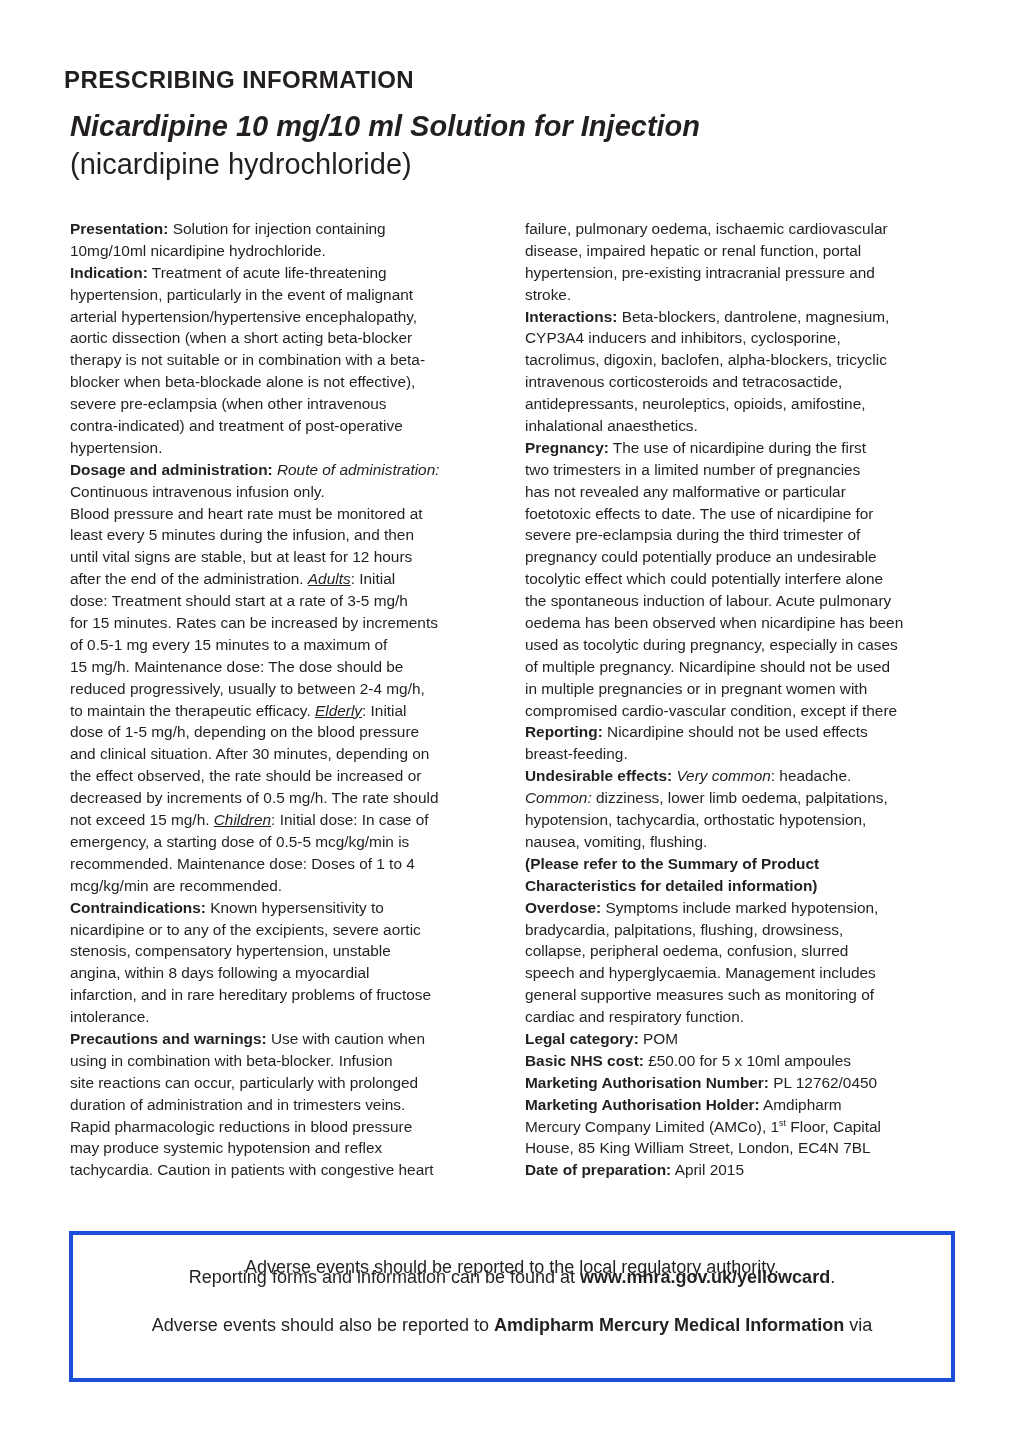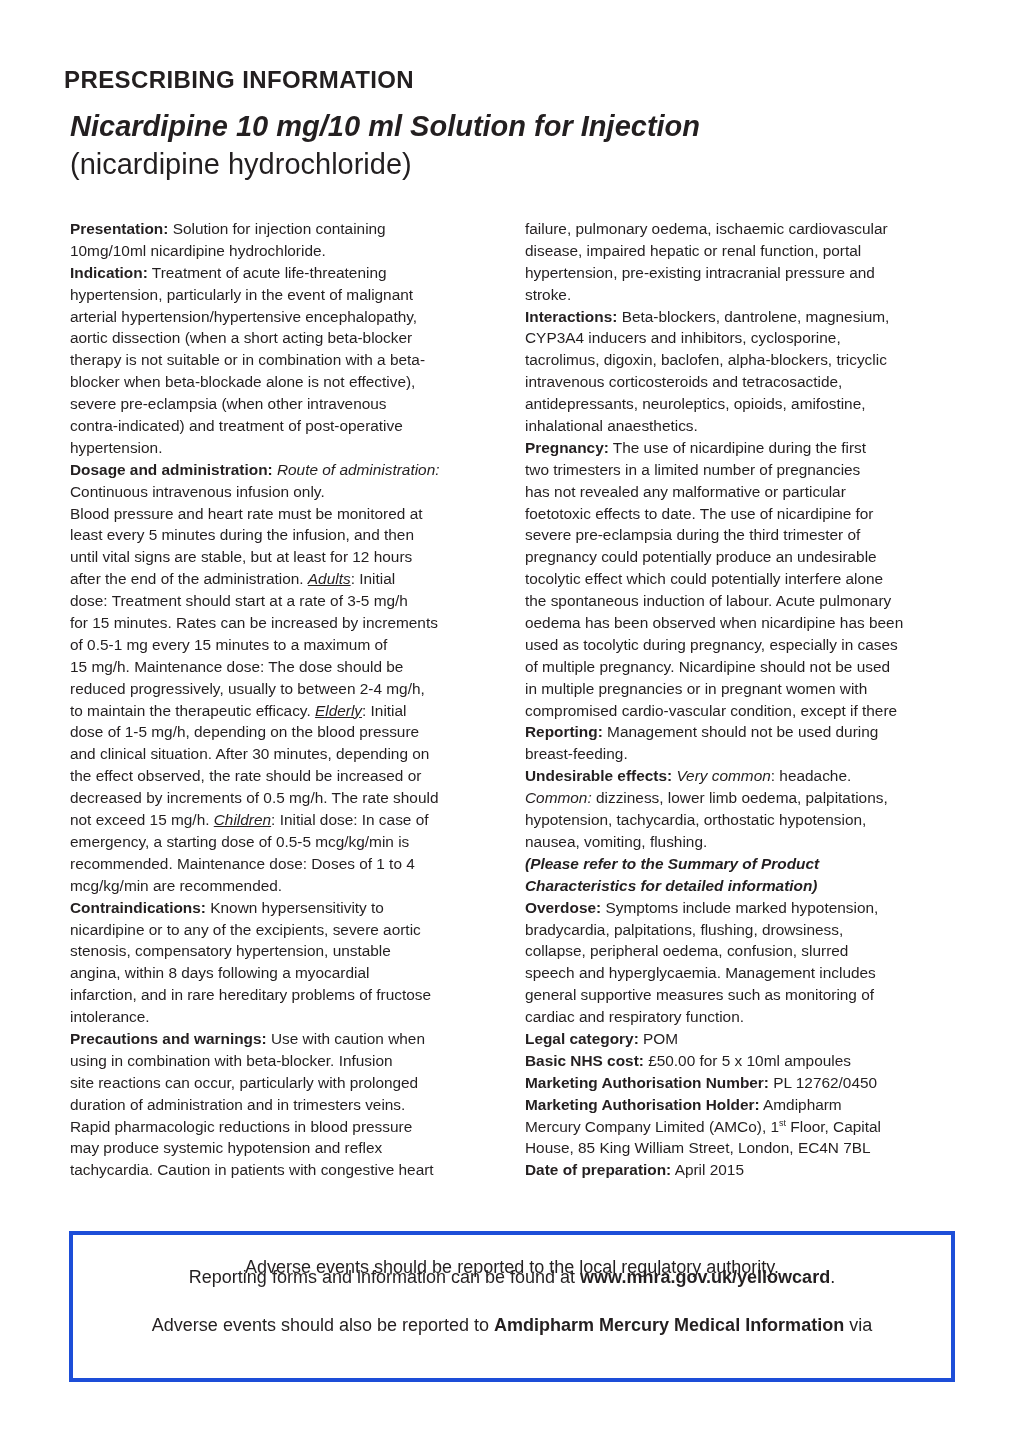--- a/index.html
+++ b/index.html
@@ -54,21 +54,21 @@
     }
     .col.left { left: 70px; }
     .col.right { left: 525px; }
     .line {
       white-space: nowrap;
       height: 21.9px;
     }
     .b { font-weight: bold; }
     .i { font-style: italic; }
     .u { text-decoration: underline; }
-    .bi { font-weight: bold; font-style: italic; }
+    .bi { font-weight: bold; }
     sup { font-size: 9px; line-height: 0; vertical-align: 6px; }
     .report-box {
       position: absolute;
       left: 69px;
       top: 1231px;
       width: 878px;
       height: 143px;
       border: 4px solid #1d4ed8;
       box-sizing: content-box;
       text-align: center;
@@ -166,21 +166,21 @@
   <div class="line">severe pre-eclampsia during the third trimester of</div>
   <div class="line">pregnancy could potentially produce an undesirable</div>
   <div class="line">tocolytic effect which could potentially interfere alone</div>
   <div class="line">the spontaneous induction of labour. Acute pulmonary</div>
   <div class="line">oedema has been observed when nicardipine has been</div>
   <div class="line">used as tocolytic during pregnancy, especially in cases</div>
   <div class="line">of multiple pregnancy. Nicardipine should not be used</div>
   <div class="line">in multiple pregnancies or in pregnant women with</div>
   <div class="line">compromised cardio-vascular condition, except if there</div>
 
-  <div class="line"><span class="b">Reporting:</span><span> Management should not be used during</span></div>
+  <div class="line"><span class="b">Reporting:</span><span> Nicardipine should not be used effects</span></div>
   <div class="line">breast-feeding.</div>
 
   <div class="line"><span class="b">Undesirable effects:</span><span class="i"> Very common</span><span>: headache.</span></div>
   <div class="line"><span class="i">Common:</span><span> dizziness, lower limb oedema, palpitations,</span></div>
   <div class="line">hypotension, tachycardia, orthostatic hypotension,</div>
   <div class="line">nausea, vomiting, flushing.</div>
   <div class="line bi">(Please refer to the Summary of Product</div>
   <div class="line bi">Characteristics for detailed information)</div>
 
   <div class="line"><span class="b">Overdose:</span><span> Symptoms include marked hypotension,</span></div>

